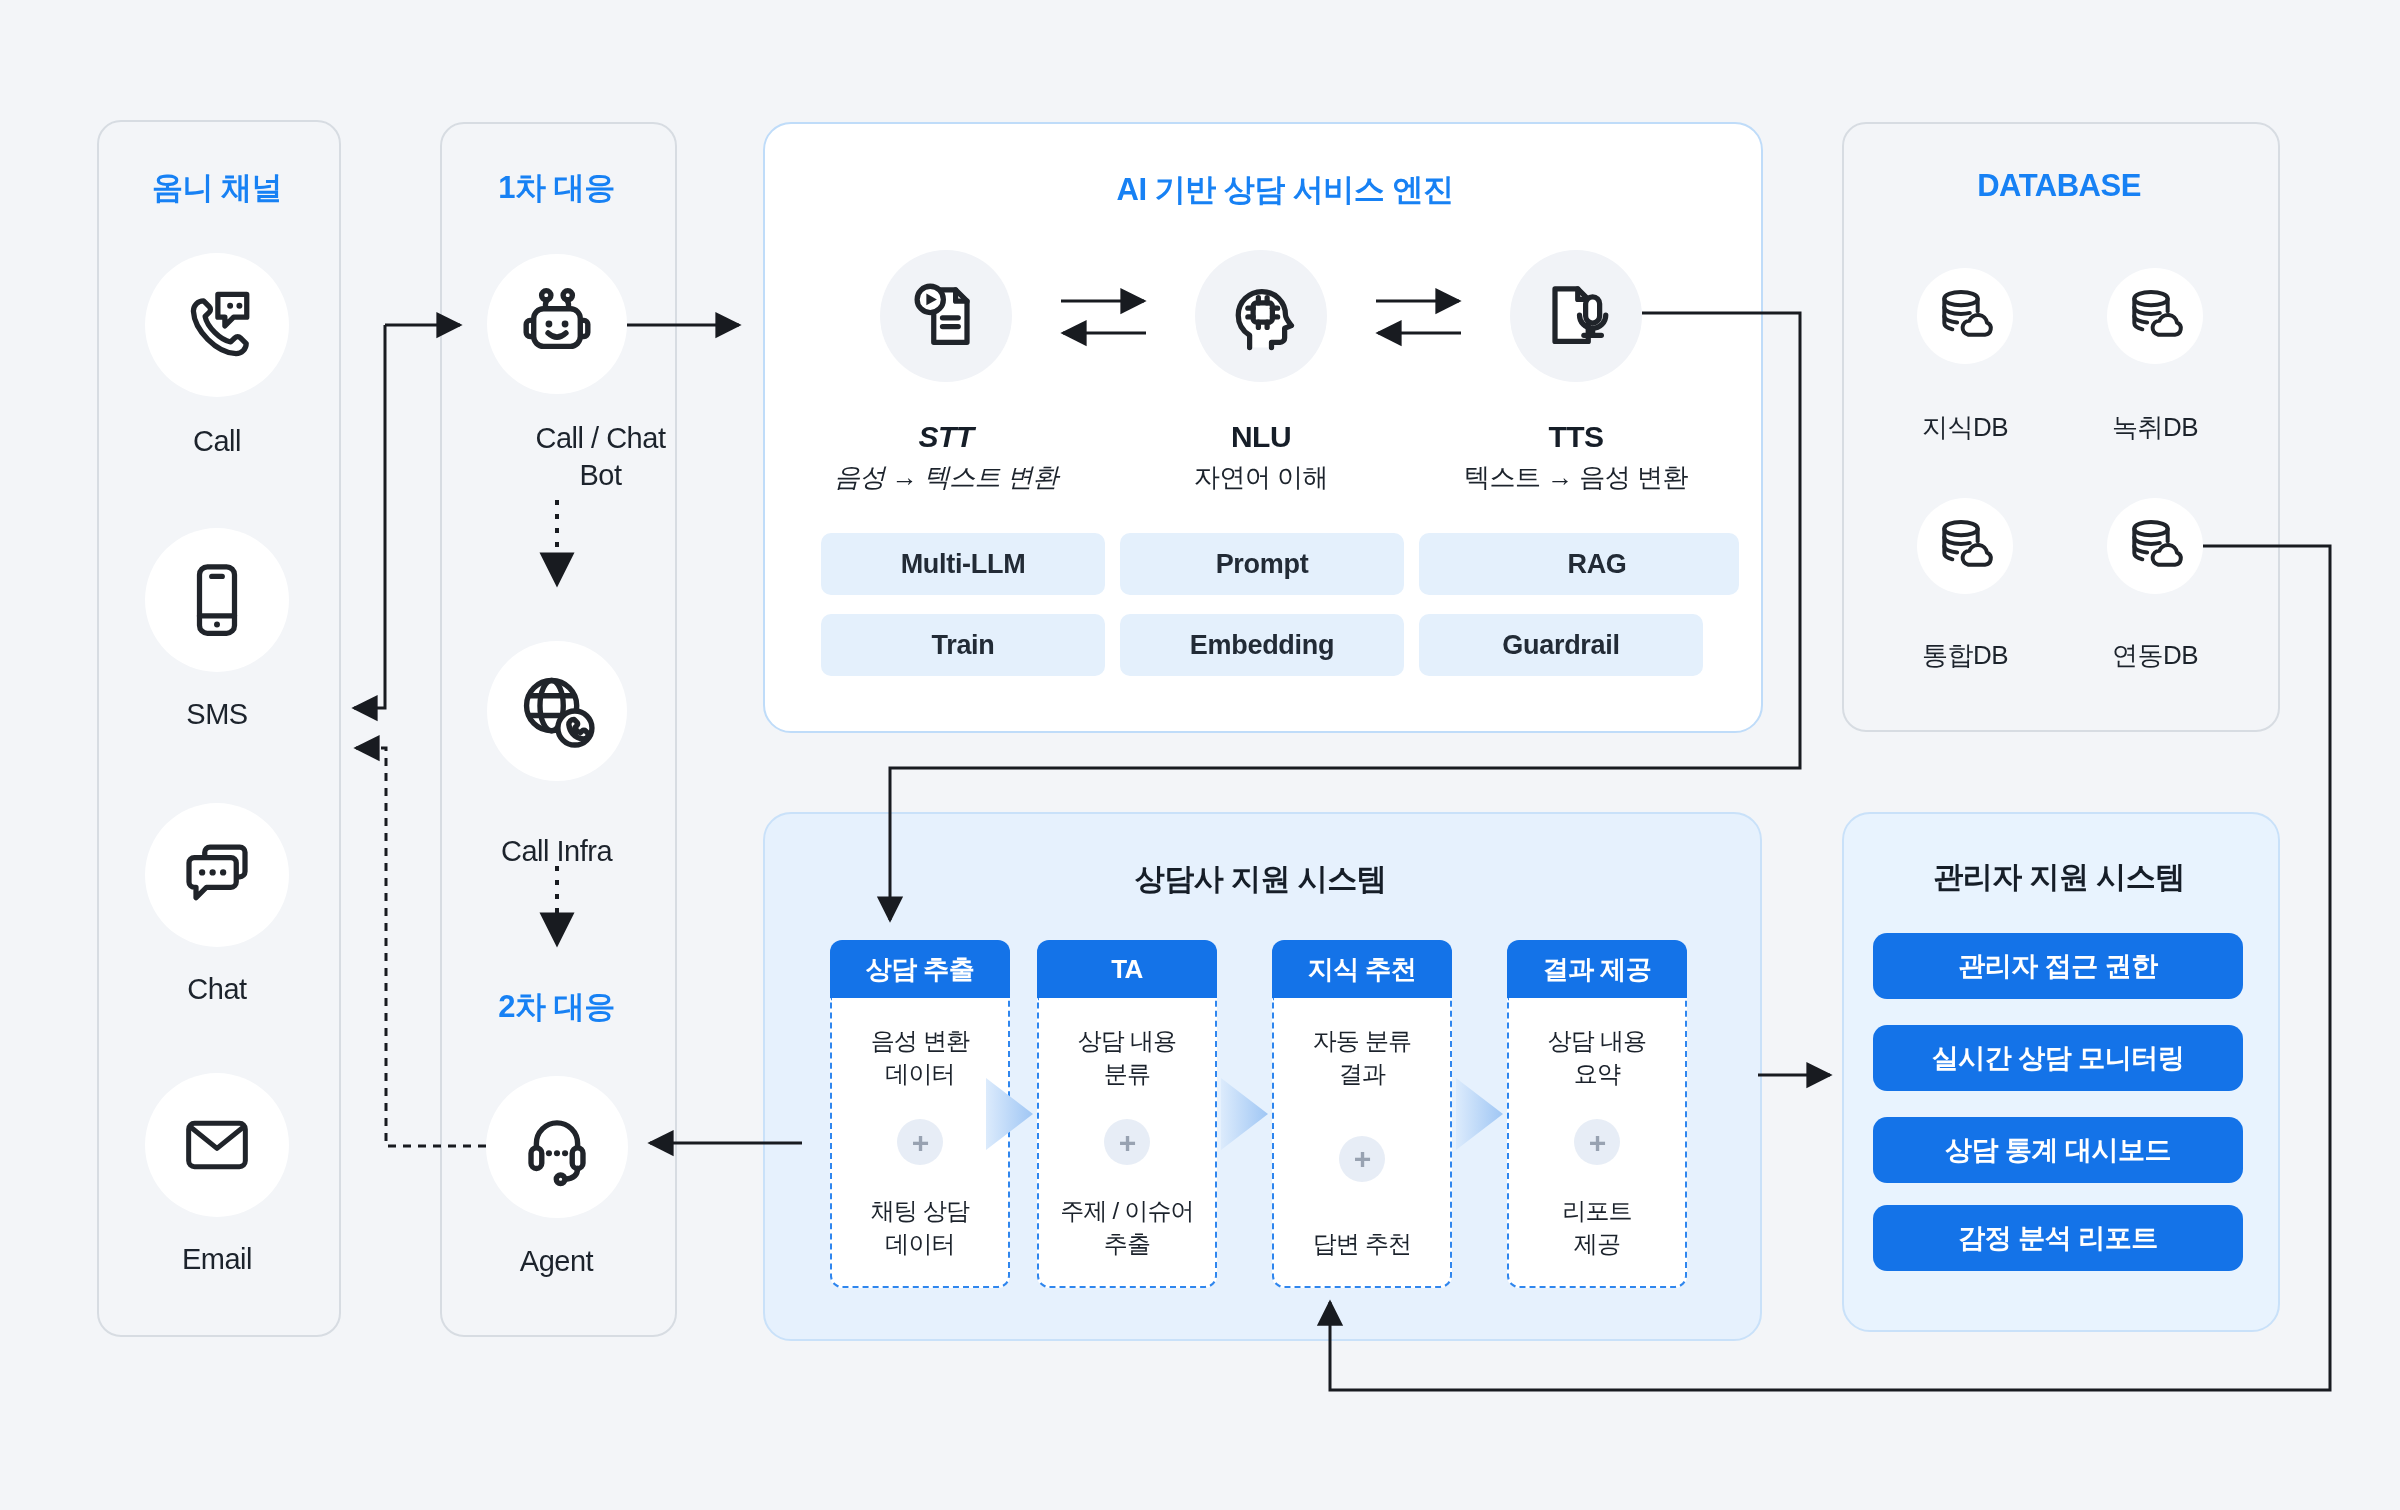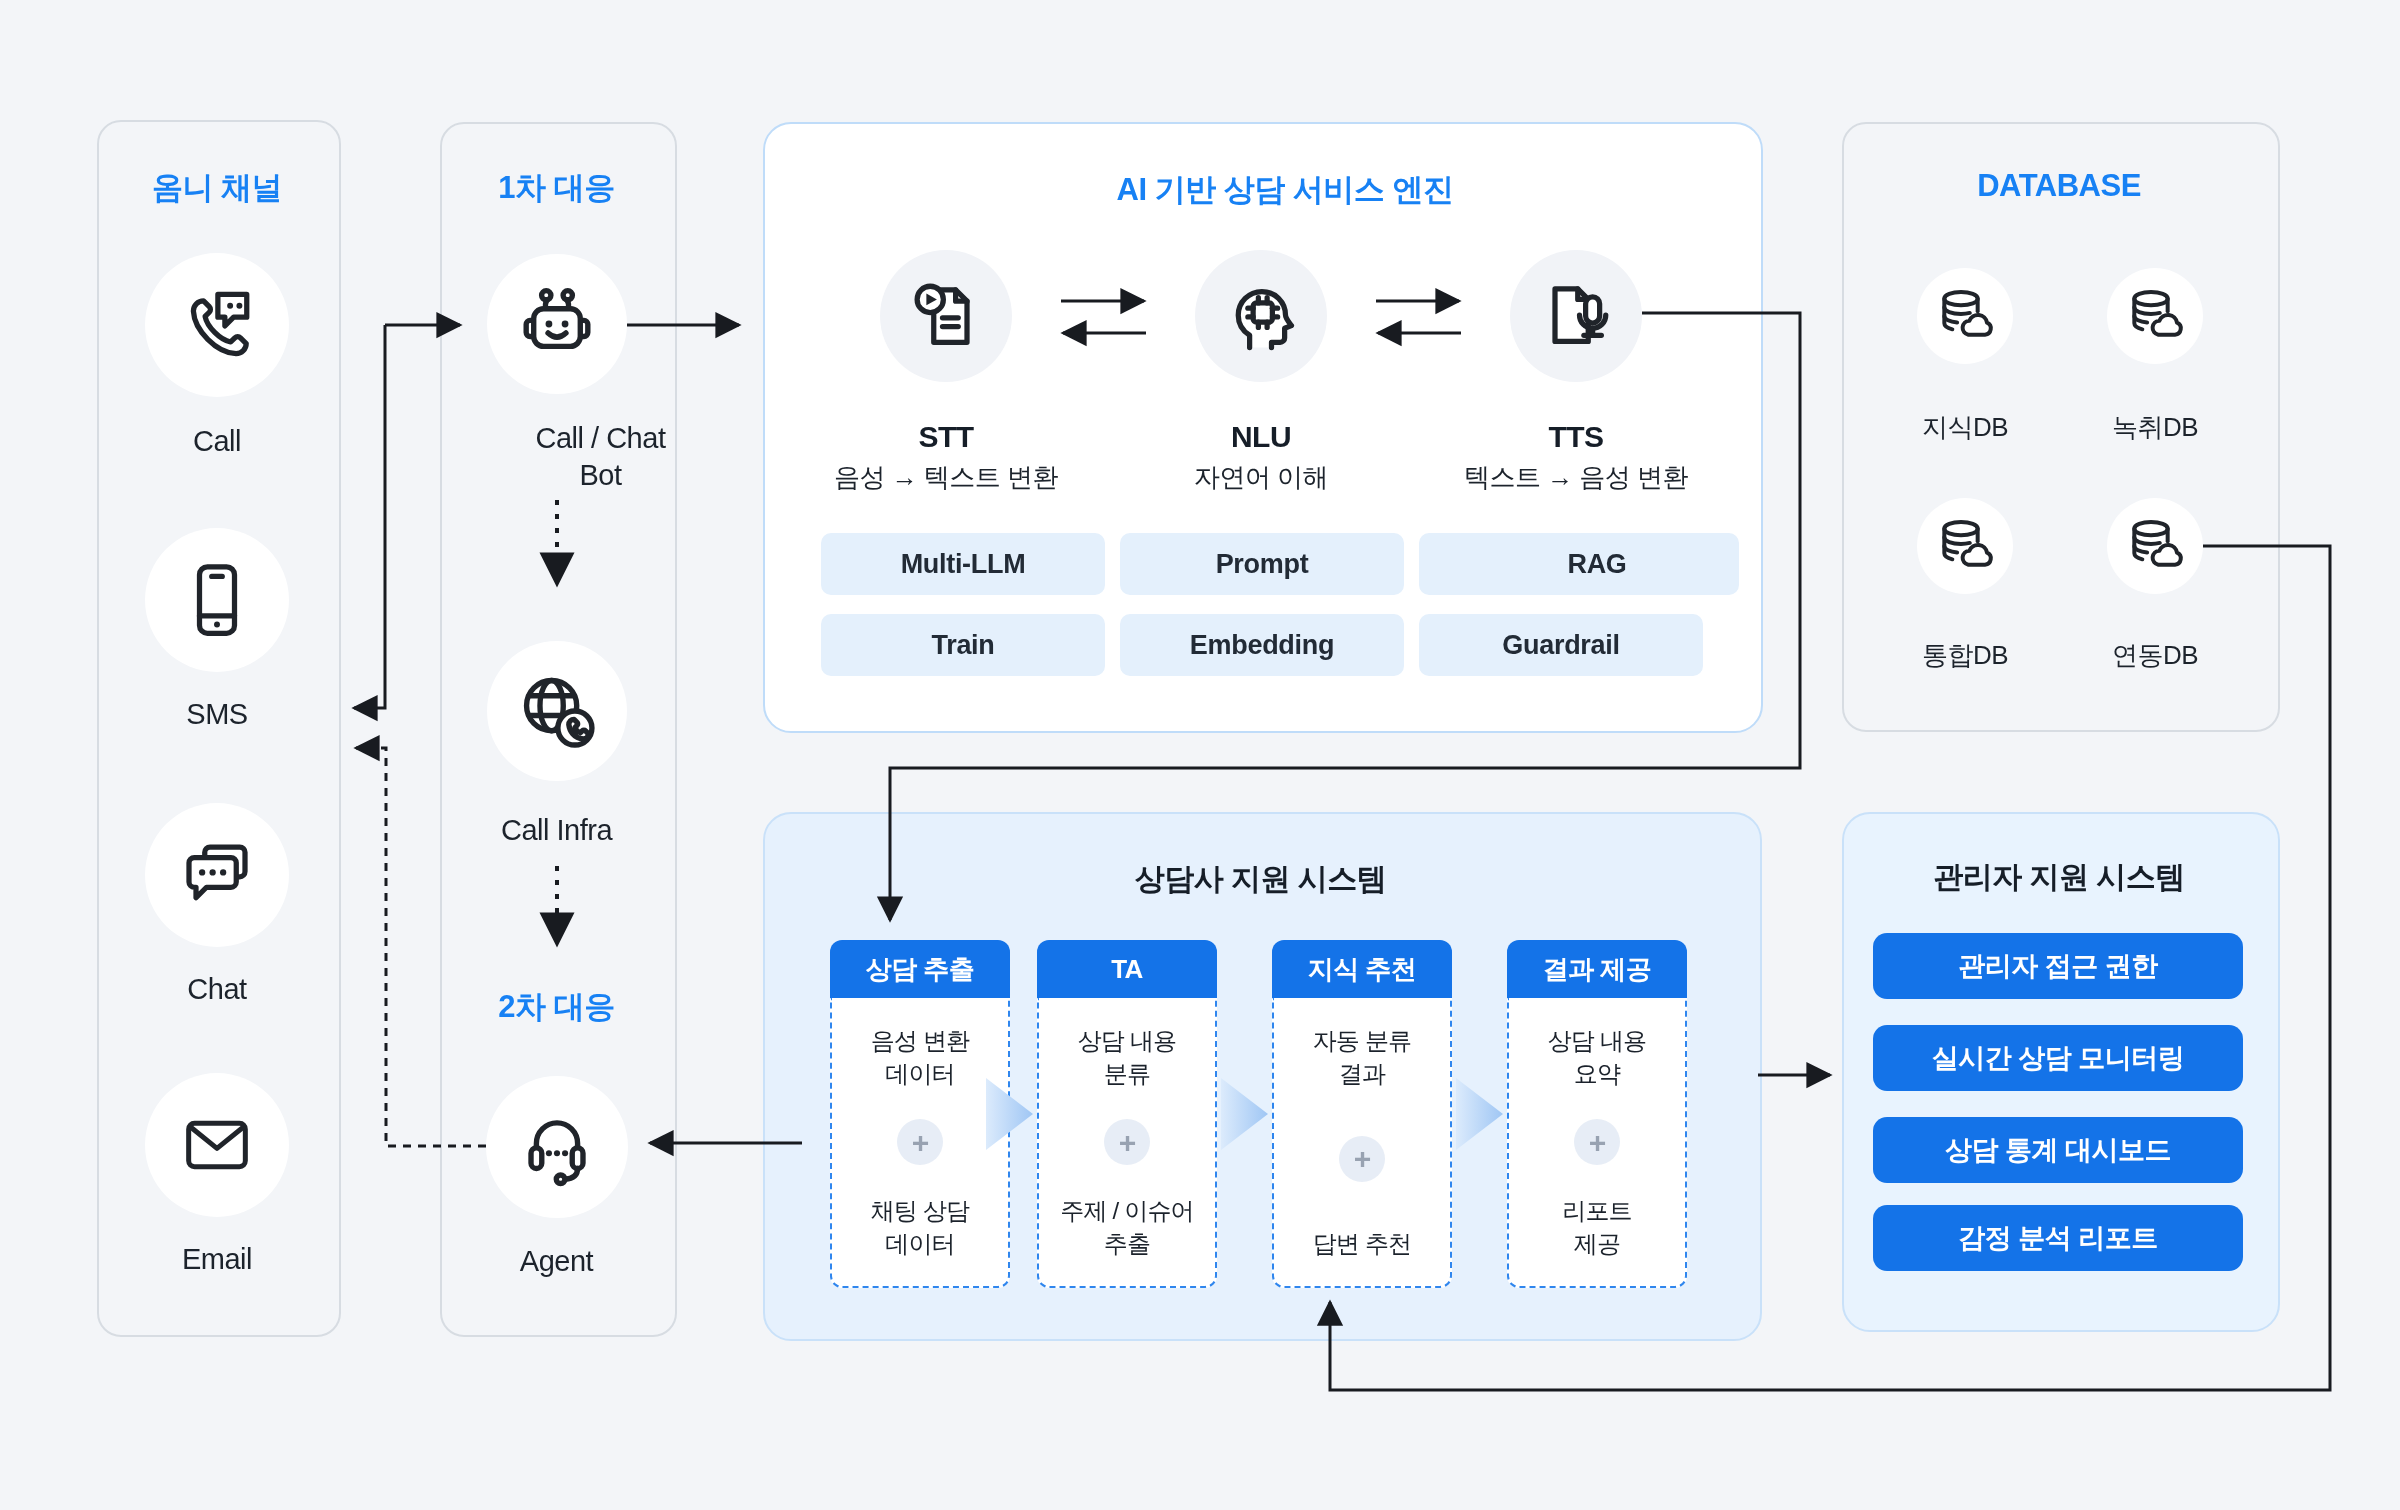--- a/index.html
+++ b/index.html
@@ -176,21 +176,21 @@
         <svg viewBox="0 0 48 48">
           <circle class="wh" cx="21" cy="21" r="14"></circle>
           <ellipse cx="21" cy="21" rx="6.5" ry="14"></ellipse>
           <line x1="8.5" y1="15.5" x2="33.5" y2="15.5"></line>
           <line x1="8.5" y1="26.5" x2="33.5" y2="26.5"></line>
           <circle class="wh" cx="34" cy="33.5" r="9.5"></circle>
           <path d="M30.6,31.6 a2.9,2.9 0 0 1 2.9,-2.9 l1.7,1.7 a1.1,1.1 0 0 1 0,1.6 l-1.1,1.1 c0.3,1.4 1.5,2.7 3,3 l1.1,-1.1 a1.1,1.1 0 0 1 1.6,0 l1.7,1.7 a2.9,2.9 0 0 1 -2.9,2.9 c-5.3,-0.4 -7.6,-4.7 -8,-8 z"></path>
         </svg>
       </div>
   </div>
-  <div class="lbl" style="left:440px;top:812px;width:233px;">Call Infra</div>
+  <div class="lbl" style="left:440px;top:833px;width:233px;">Call Infra</div>
 
   <div class="col-title" style="left:440px;top:989px;width:233px;">2차 대응</div>
 
   <div class="circ" style="left:486px;top:1076px;width:142px;height:142px;">
     <div class="icon-wrap" style="width:86px;height:86px;">
         <svg viewBox="0 0 48 48">
           <path d="M12.5,27 v-5 a11.5,11.5 0 0 1 23,0 v5"></path>
           <rect class="wh" x="9.5" y="24.5" width="6" height="11.5" rx="3"></rect>
           <rect class="wh" x="32.5" y="24.5" width="6" height="11.5" rx="3"></rect>
           <path d="M35.5,36 q0,5.5 -7,6"></path>
@@ -240,21 +240,21 @@
           <path class="wh" d="M12,8.5 h13 l6,6 v24 h-19 z"></path>
           <path d="M25,8.5 v6 h6"></path>
           <rect class="wh" x="29.5" y="13" width="8" height="15" rx="4"></rect>
           <path d="M26,23.5 a7.5,7.5 0 0 0 15,0"></path>
           <line x1="33.5" y1="31" x2="33.5" y2="35"></line>
           <line x1="28.5" y1="35" x2="38.5" y2="35"></line>
         </svg>
       </div>
   </div>
 
-  <div class="mod-text" style="left:786px;top:418px;">
+  <div class="mod-text" style="left:786px;top:418px;font-style:italic;">
     <div class="mod-name">STT</div>
     <div class="mod-desc">음성 → 텍스트 변환</div>
   </div>
   <div class="mod-text" style="left:1101px;top:418px;">
     <div class="mod-name">NLU</div>
     <div class="mod-desc">자연어 이해</div>
   </div>
   <div class="mod-text" style="left:1416px;top:418px;">
     <div class="mod-name">TTS</div>
     <div class="mod-desc">텍스트 → 음성 변환</div>

